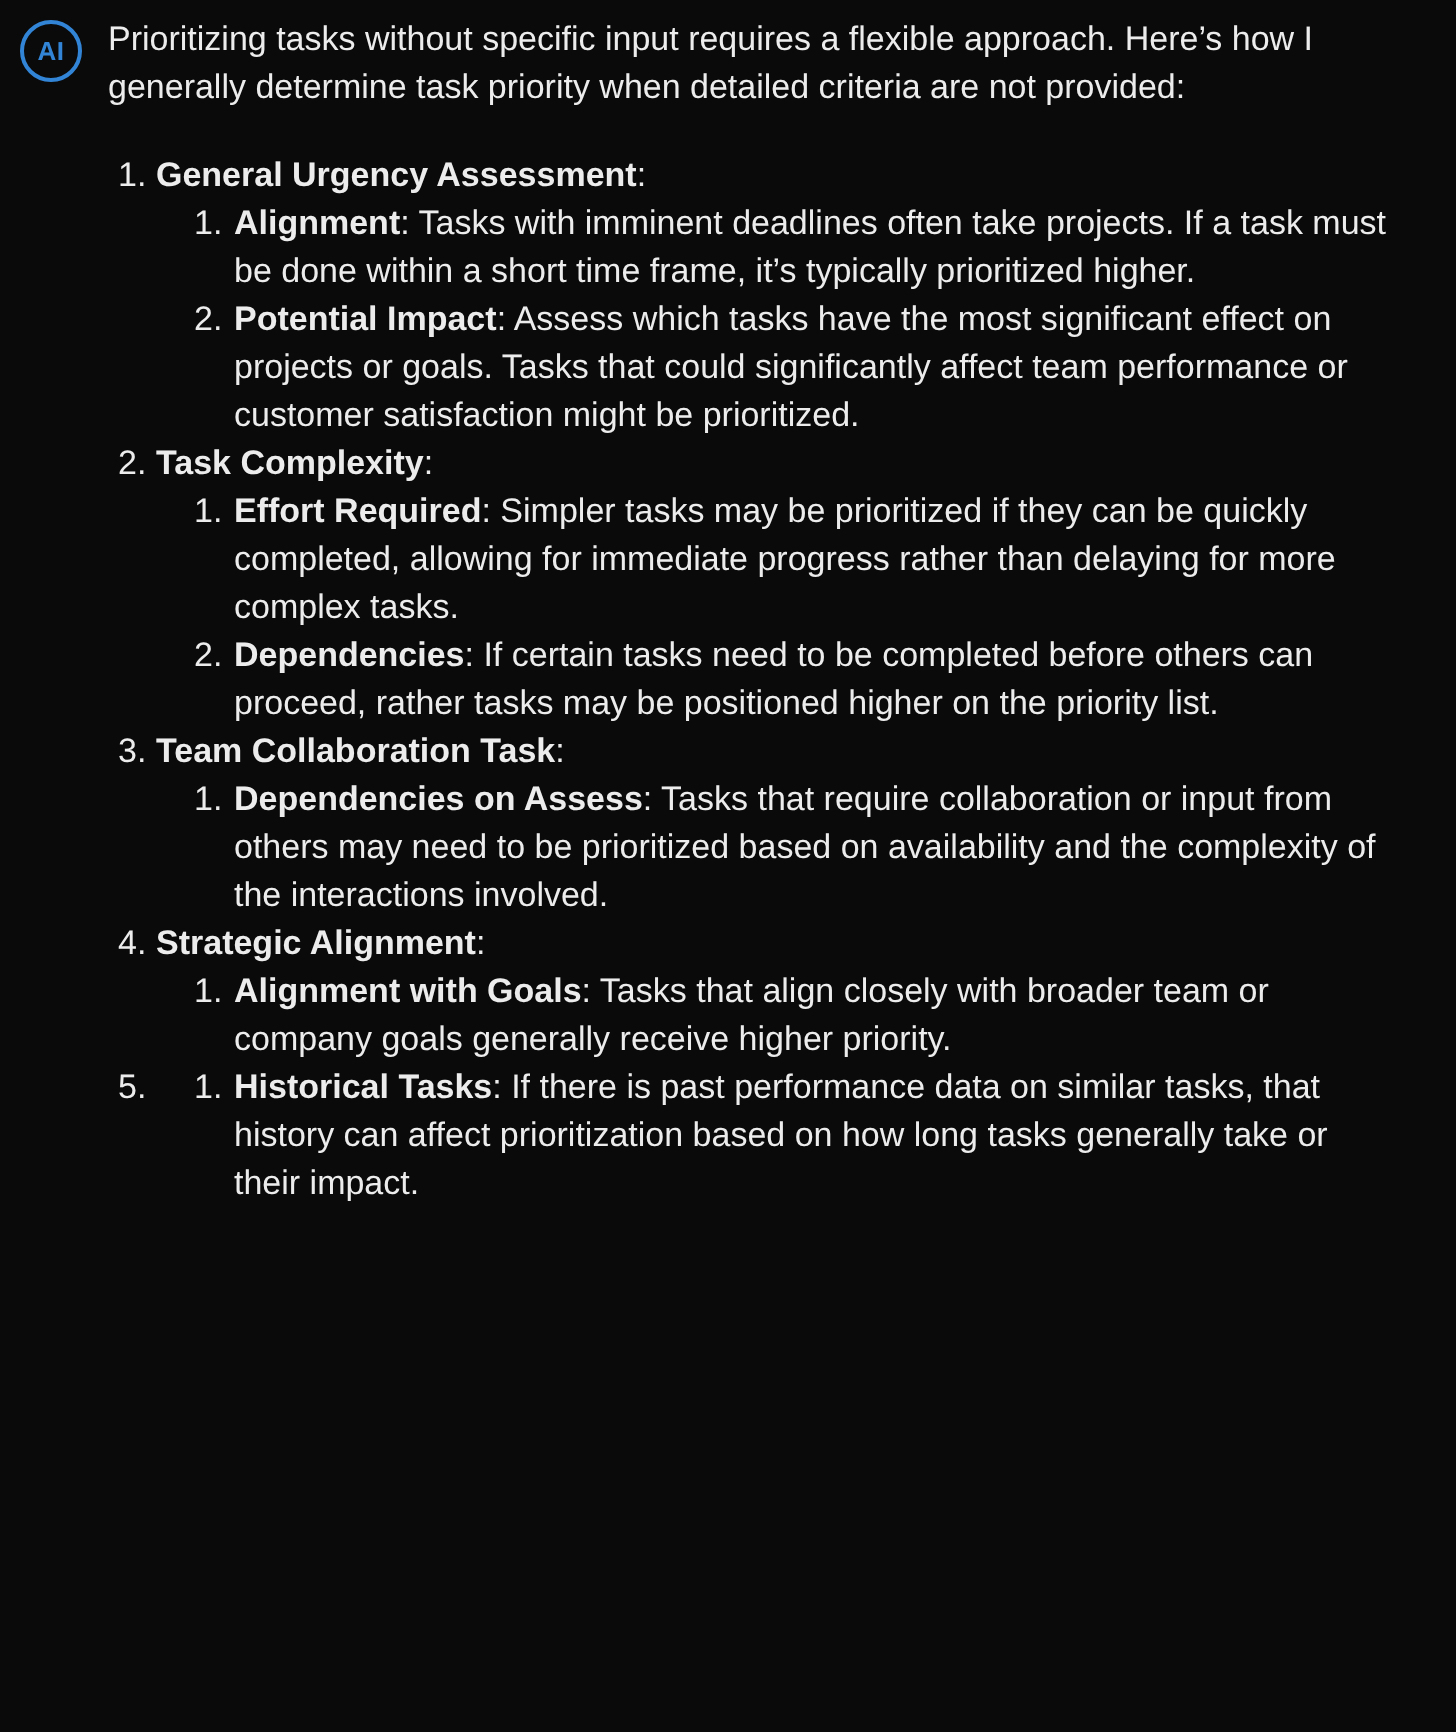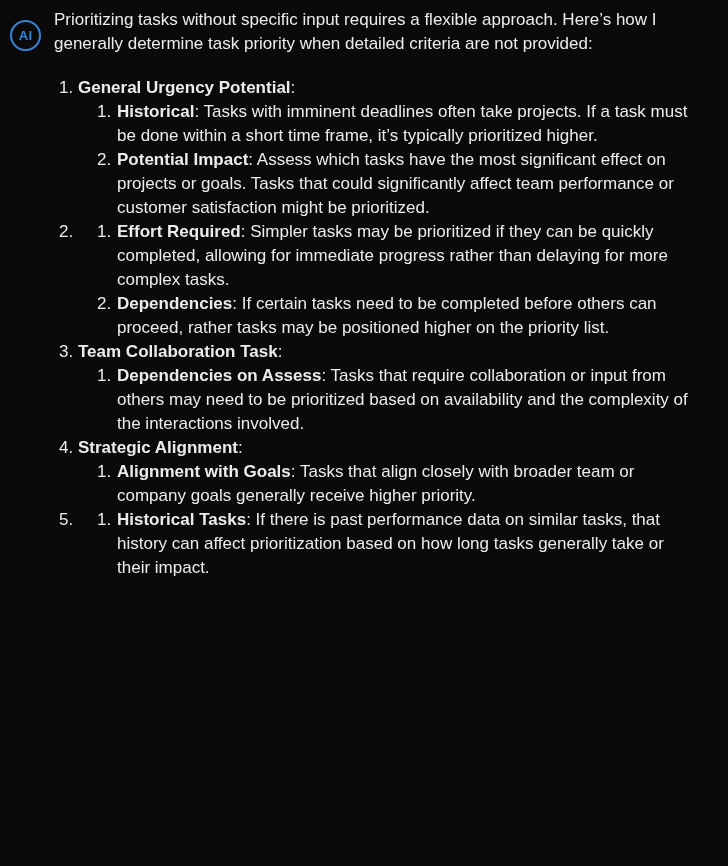--- a/index.html
+++ b/index.html
@@ -29,21 +29,21 @@
     height: 31px;
     border: 2px solid var(--accent-blue);
     border-radius: 50%;
     color: var(--accent-blue);
     font-size: 13px;
     font-weight: 700;
     display: flex;
     align-items: center;
     justify-content: center;
     letter-spacing: 0.2px;
-    margin-top: 12px;
+    margin-top: 2px;
   }
   .content {
     flex: 1;
     max-width: 642px;
     font-size: 17px;
     line-height: 24px;
   }
   .intro { margin: 0 0 20px 0; }
   b { font-weight: 700; }
 
@@ -65,37 +65,38 @@
     <span>AI</span>
   </div>
   <div class="content">
     <p class="intro">Prioritizing tasks without specific input requires a flexible approach. Here’s how I generally determine task priority when detailed criteria are not provided:</p>
 
     <div class="ol1">
 
       <div class="li">
         <span class="marker">1.</span>
         <div class="li-body">
-          <div><b>General Urgency Potential</b><span>:</span></div>
+          <div><b>General Urgency Assessment</b><span>:</span></div>
           <div class="ol2">
             <div class="li">
               <span class="marker">1.</span>
-              <div class="li-body"><b>Historical</b><span>: Tasks with imminent deadlines often take projects. If a task must be done within a short time frame, it’s typically prioritized higher.</span></div>
+              <div class="li-body"><b>Alignment</b><span>: Tasks with imminent deadlines often take projects. If a task must be done within a short time frame, it’s typically prioritized higher.</span></div>
             </div>
             <div class="li">
               <span class="marker">2.</span>
               <div class="li-body"><b>Potential Impact</b><span>: Assess which tasks have the most significant effect on projects or goals. Tasks that could significantly affect team performance or customer satisfaction might be prioritized.</span></div>
             </div>
           </div>
         </div>
       </div>
 
       <div class="li">
         <span class="marker">2.</span>
         <div class="li-body">
+          <div><b>Task Complexity</b><span>:</span></div>
           <div class="ol2">
             <div class="li">
               <span class="marker">1.</span>
               <div class="li-body"><b>Effort Required</b><span>: Simpler tasks may be prioritized if they can be quickly completed, allowing for immediate progress rather than delaying for more complex tasks.</span></div>
             </div>
             <div class="li">
               <span class="marker">2.</span>
               <div class="li-body"><b>Dependencies</b><span>: If certain tasks need to be completed before others can proceed, rather tasks may be positioned higher on the priority list.</span></div>
             </div>
           </div>

